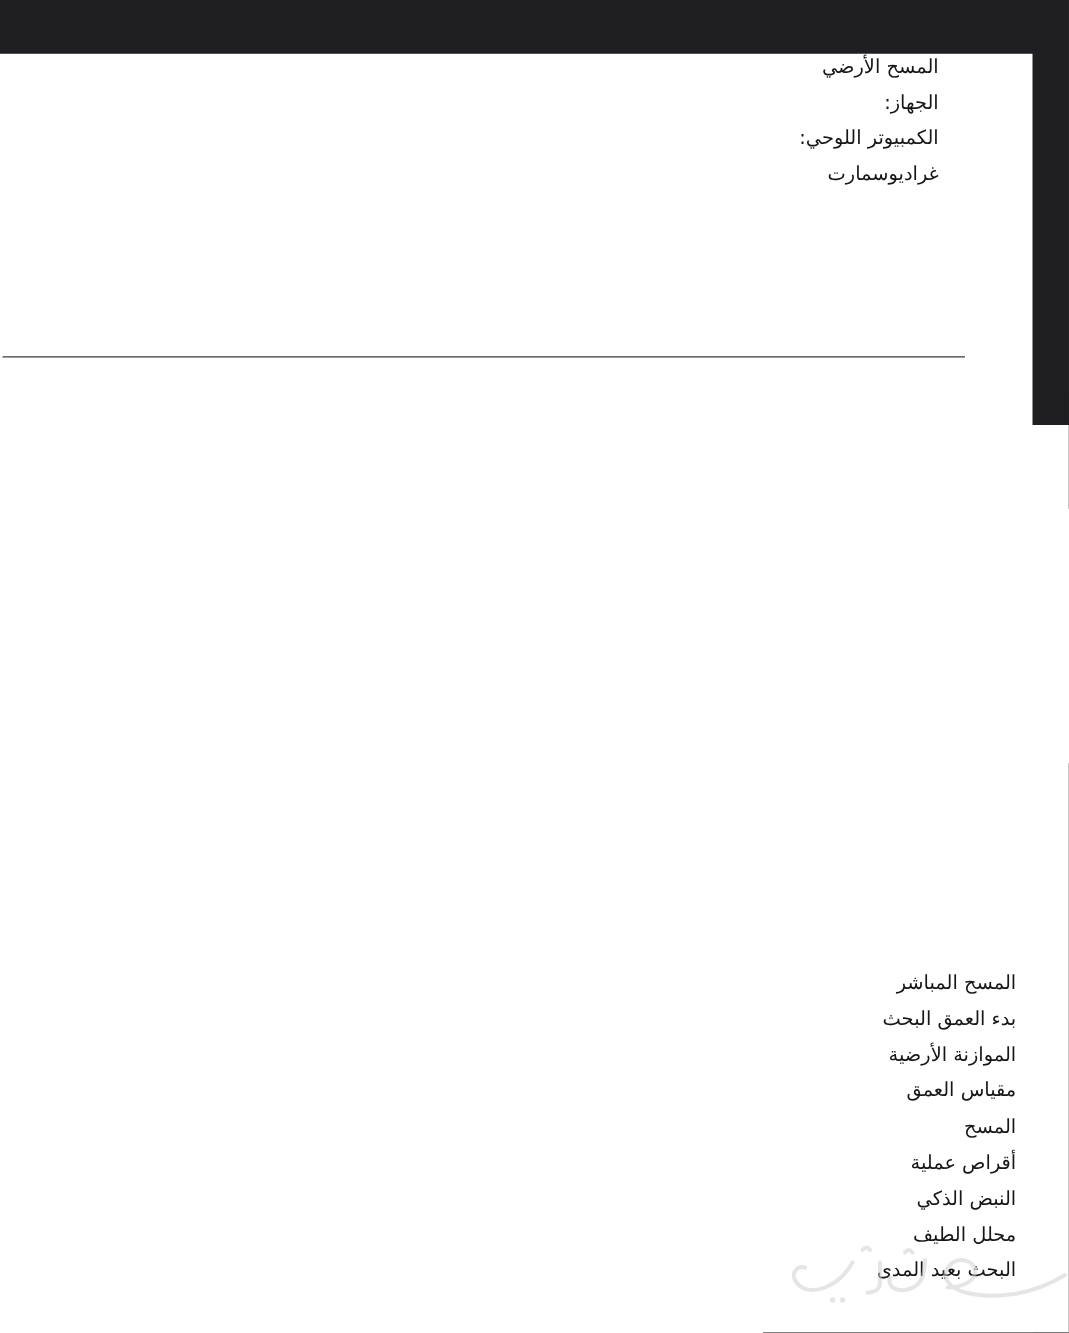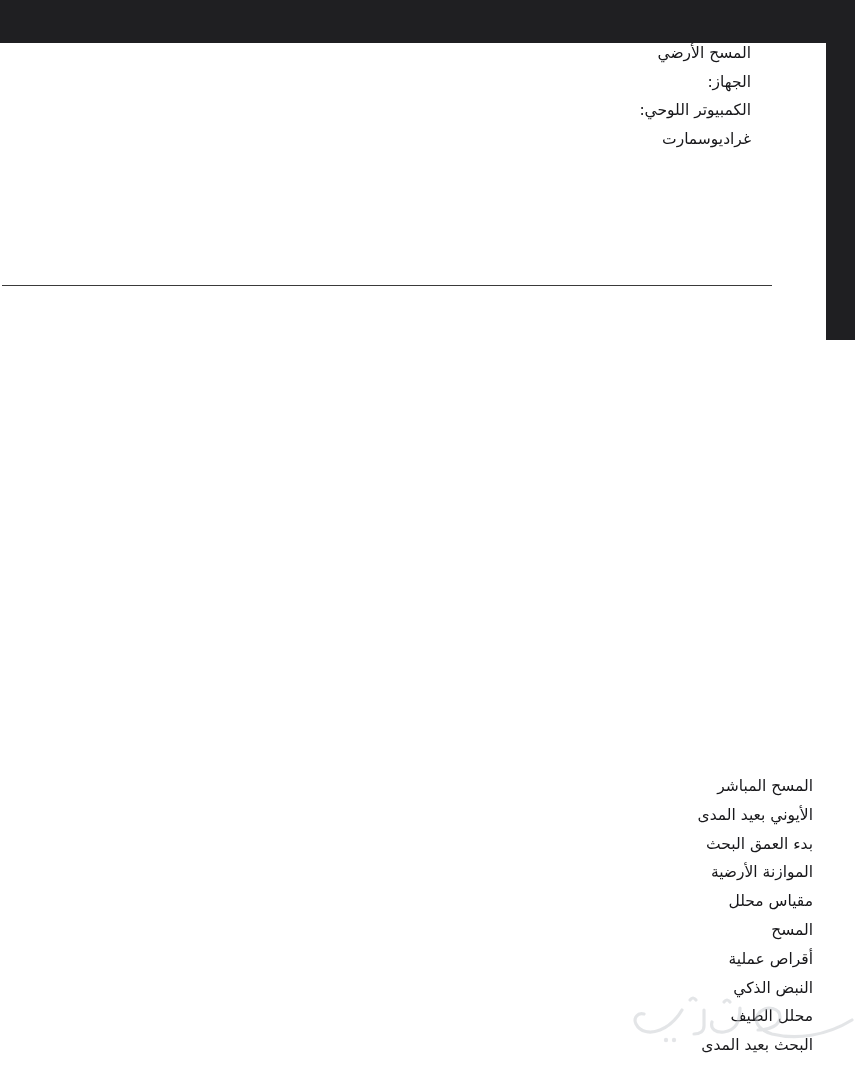--- a/index.html
+++ b/index.html
@@ -120,24 +120,23 @@
     <div class="line">غراديوسمارت</div>
   </div>
 
   <div class="hrule"></div>
 </div>
 
 <div class="page" id="page-bottom">
 
   <div class="rtl-list" id="bottom-list">
     <div class="line">المسح المباشر</div>
-    <div class="line">الأيوني بعيد المدى</div>
     <div class="line">بدء العمق البحث</div>
     <div class="line">الموازنة الأرضية</div>
-    <div class="line">مقياس محلل</div>
+    <div class="line">مقياس العمق</div>
     <div class="line">المسح</div>
     <div class="line">أقراص عملية</div>
     <div class="line">النبض الذكي</div>
     <div class="line">محلل الطيف</div>
     <div class="line">البحث بعيد المدى</div>
 
   </div>
 
   <div class="watermark">
     <svg viewBox="0 0 240 62" xmlns="http://www.w3.org/2000/svg" aria-hidden="true">

